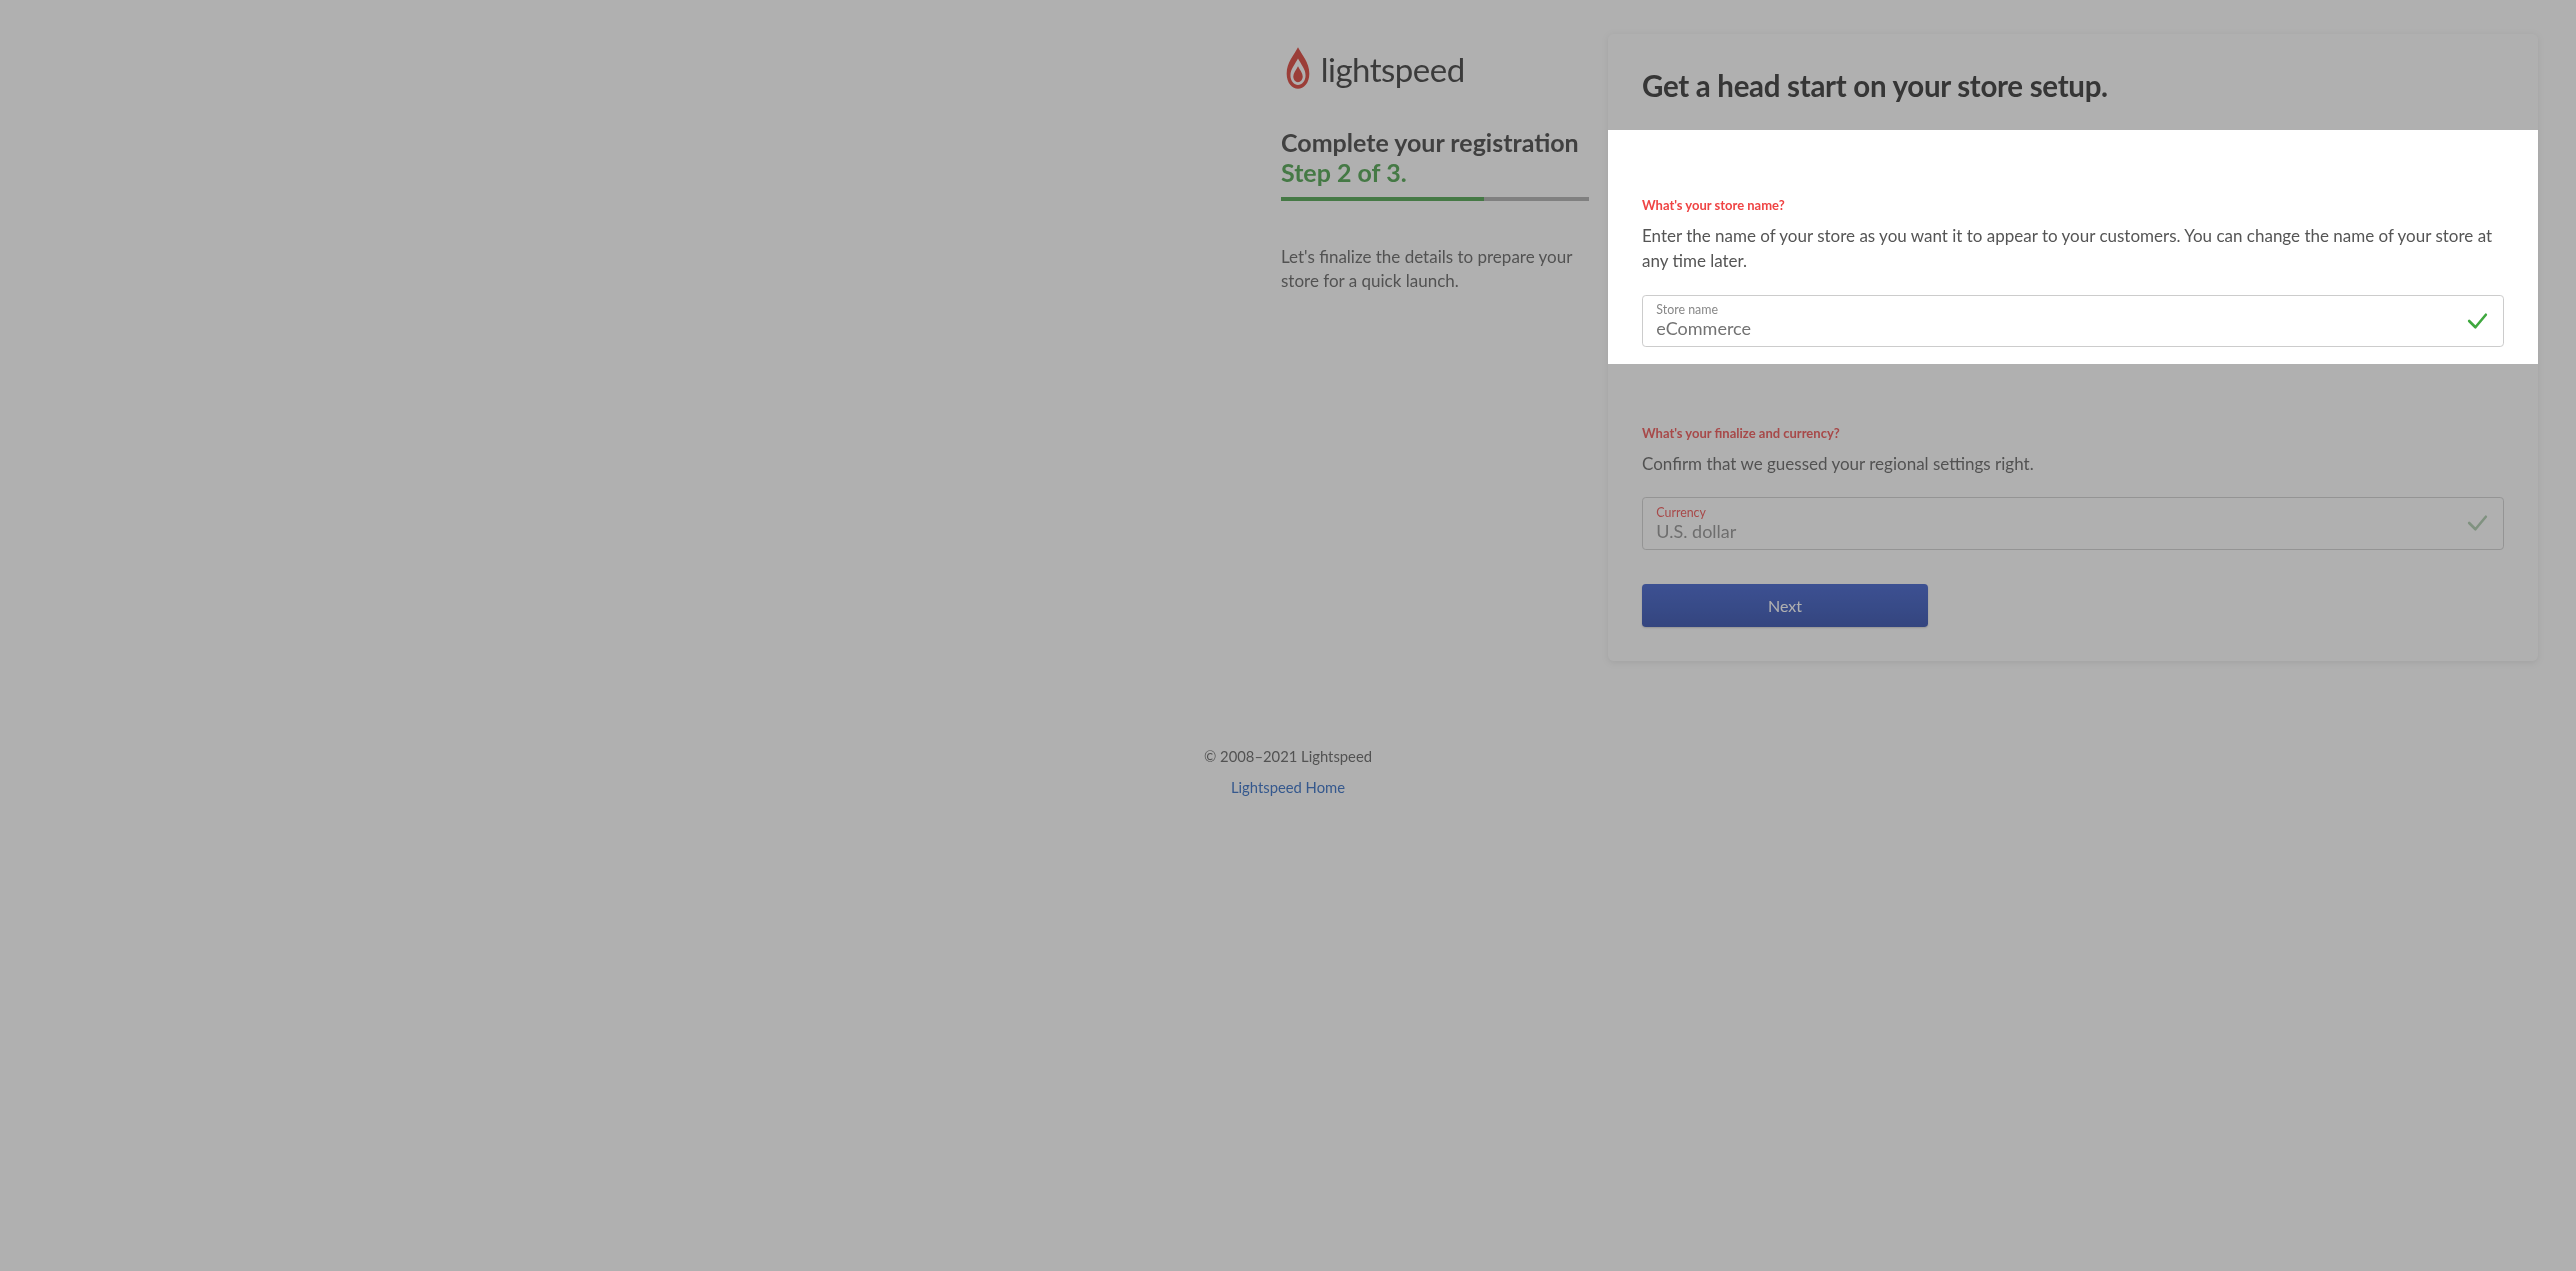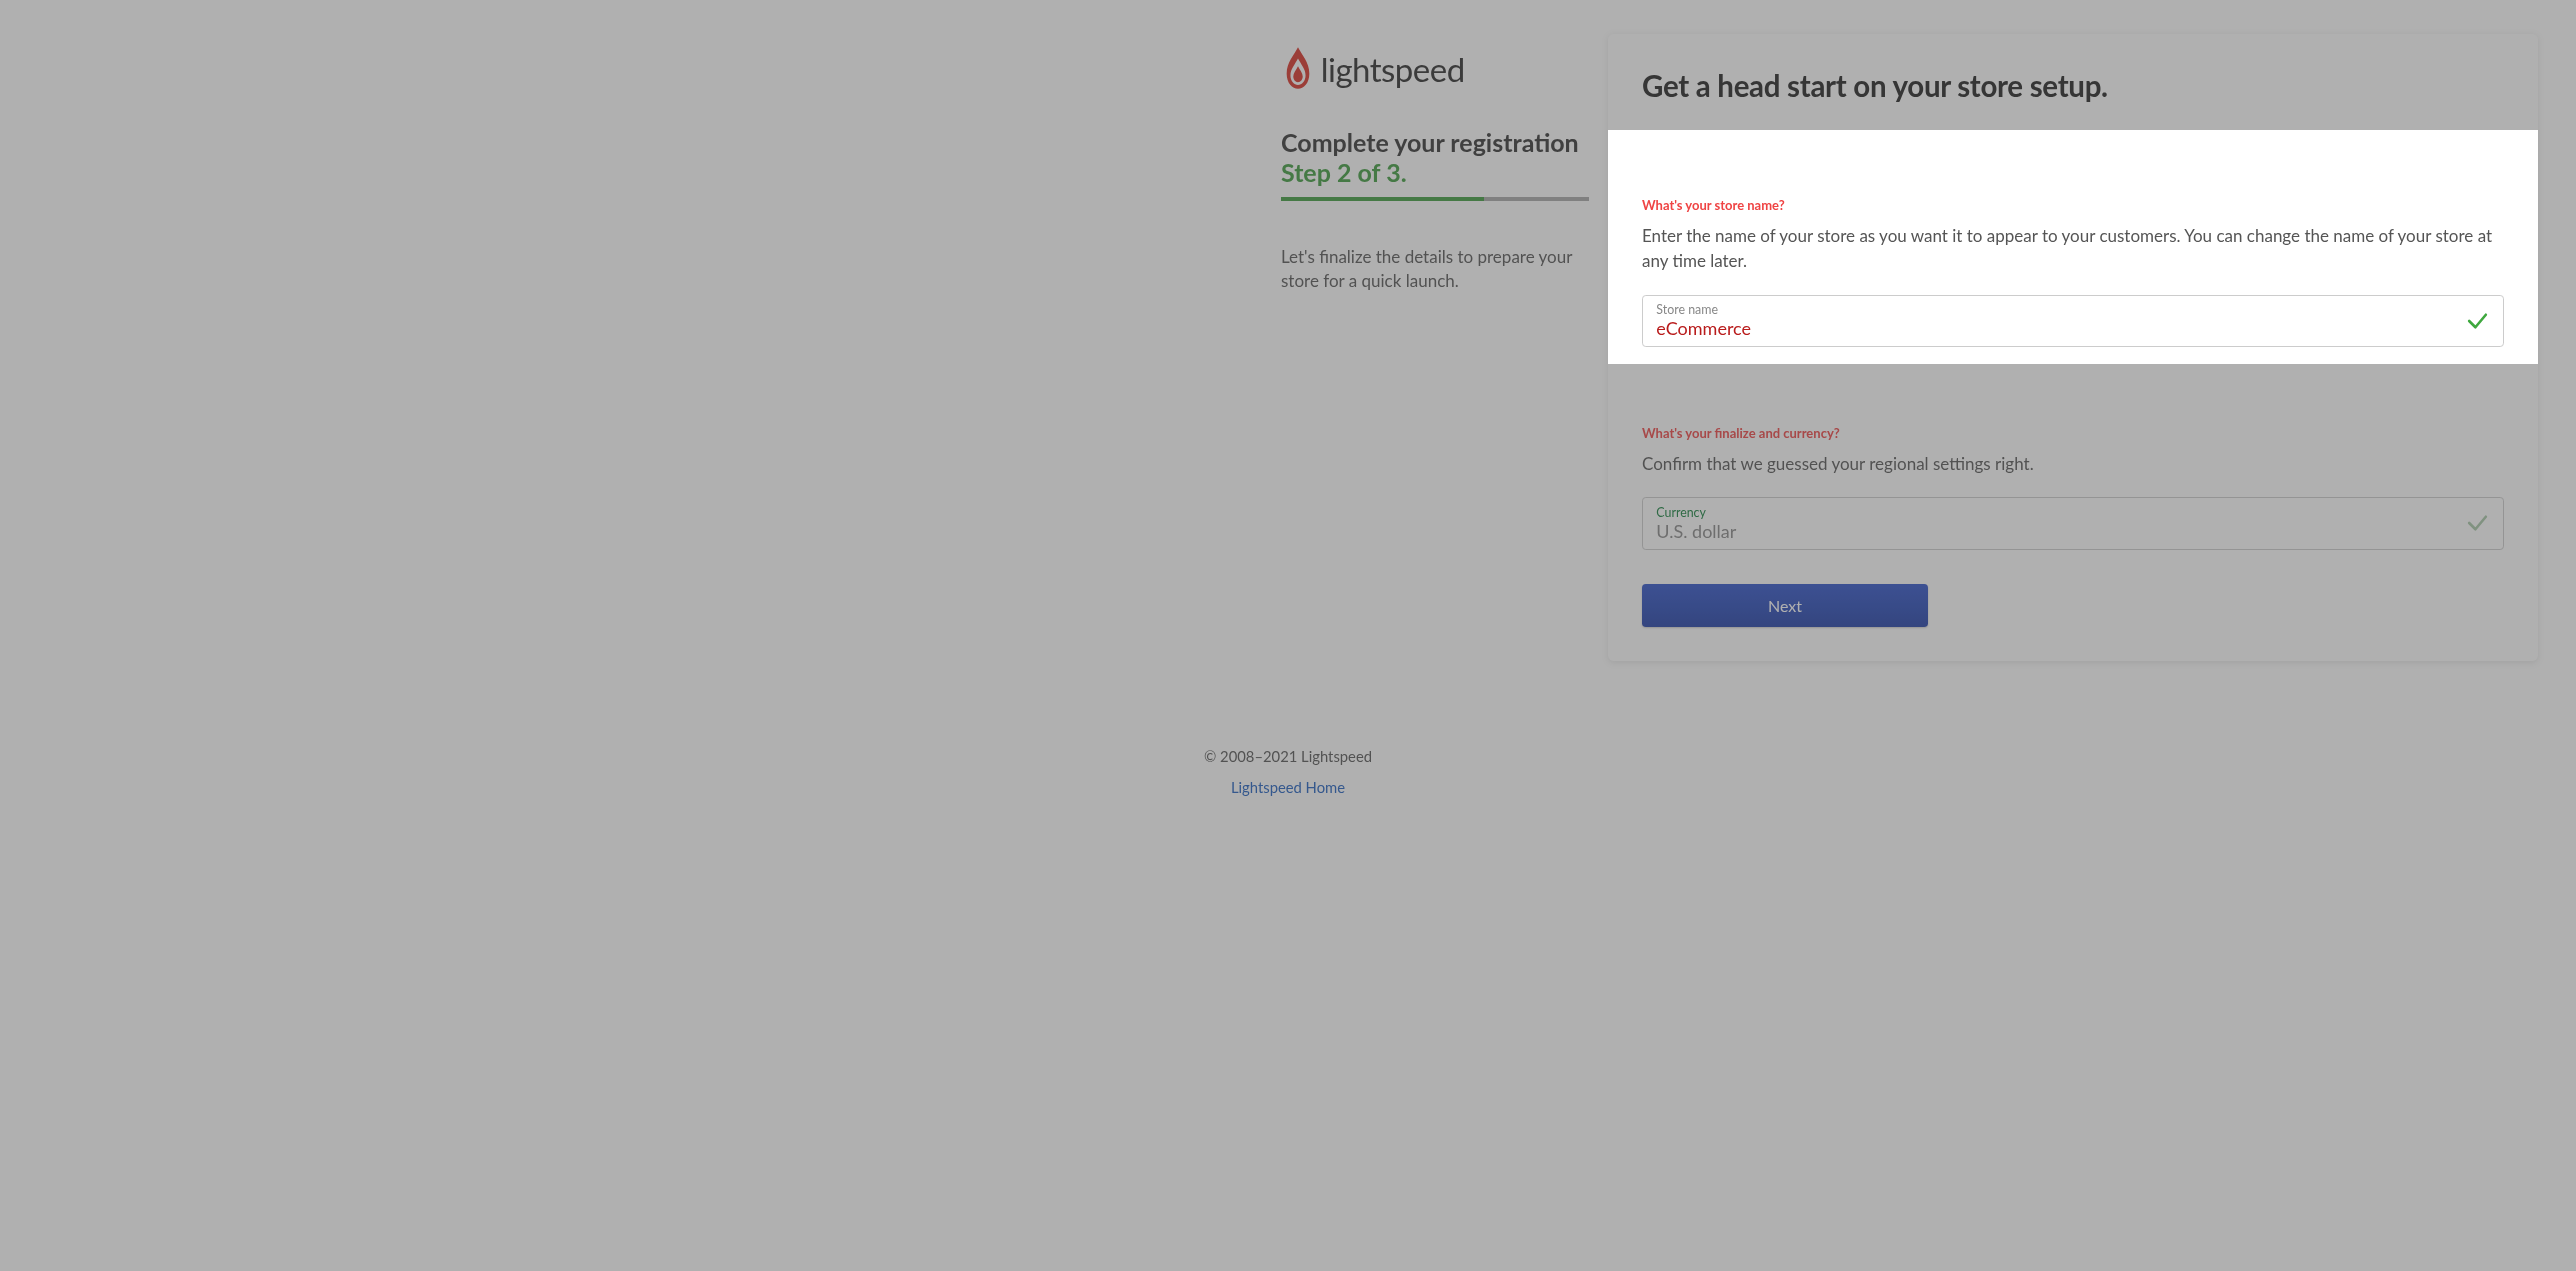--- a/index.html
+++ b/index.html
@@ -156,21 +156,21 @@
     
     .field-label {
       font-size: 12.4px;
       color: #888;
       display: block;
       margin-bottom: 0px;
     }
     
     .field-value {
       font-size: 18px;
-      color: #b91c1c;
+      color: #737373;
       border: none;
       outline: none;
       width: 100%;
       background: transparent;
       font-family: inherit;
     }
     
     .field-check {
       position: absolute;
       right: 13.3px;
@@ -187,21 +187,21 @@
     .row-2 {
       display: flex;
       gap: 11.4px;
     }
     
     .row-2 .field {
       flex: 1;
     }
     
     .field.dimmed .field-label {
-      color: #15803d;
+      color: #ef4444;
     }
     
     .field.dimmed .field-value {
       color: #888;
     }
     
     .field.dimmed .field-check svg path {
       stroke: #a8c8a8;
     }
     

